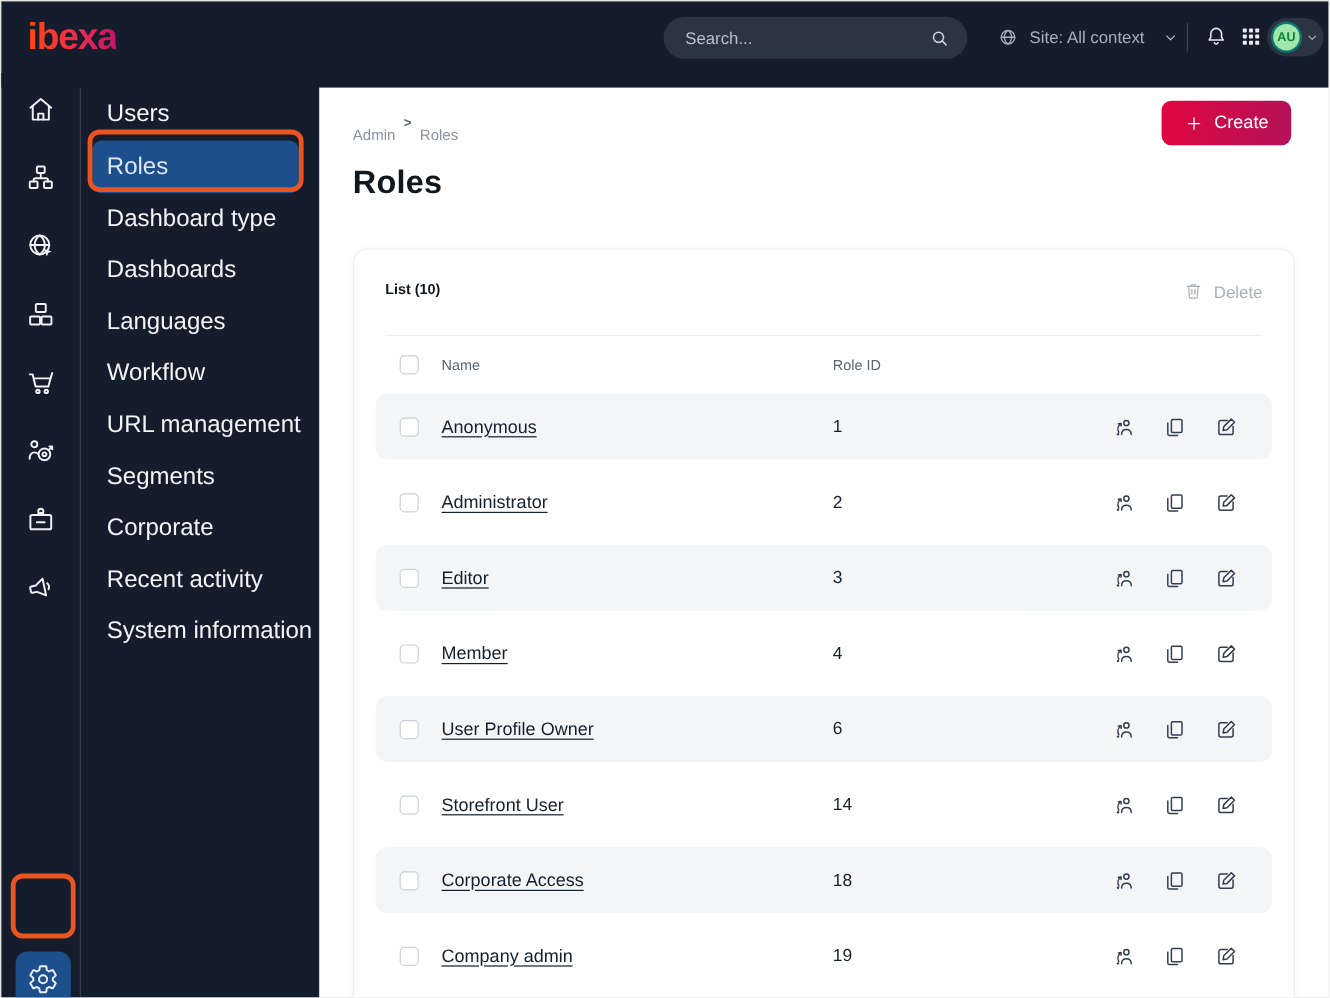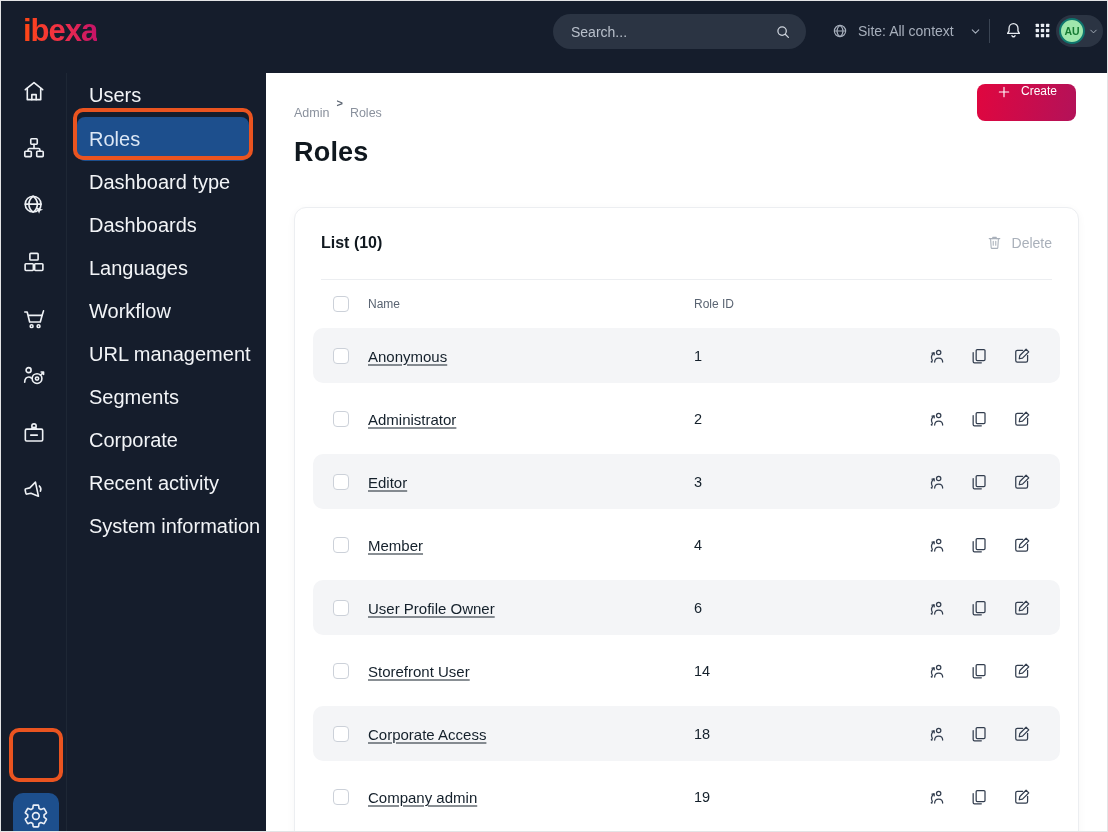--- a/index.html
+++ b/index.html
@@ -65,30 +65,30 @@
   .main { position:absolute; left:265px; top:60px; width:843px; height:772px; background:#fff; }
   .breadcrumb { position:absolute; left:28px; top:24px; font-size:12.5px; color:#8a919d;
                 display:flex; align-items:center; gap:7px; }
   .breadcrumb a { color:#8a919d; text-decoration:none; cursor:pointer;margin-top:21px; }
   .breadcrumb .sep { color:#5d6673; font-size:11px; font-weight:700; }
   .page-title { position:absolute; left:28px; top:76px; font-size:27px; font-weight:800;
                 color:#10181f; letter-spacing:0.2px; }
   .create-btn { position:absolute; right:33px; top:23px; height:37px; padding:0 19px;
                 border:none; border-radius:8px; cursor:pointer;
                 background:linear-gradient(100deg,#e0063f 0%,#b31259 100%);
-                color:#fff; font-size:12px; font-family:"Liberation Sans", sans-serif;
-                display:flex; gap:9px; }
+                color:#fff; font-size:15px; font-family:"Liberation Sans", sans-serif;
+                display:flex; align-items:center; gap:9px; }
   .create-btn .ic { width:16px; height:16px; }
 
   
   .card { position:absolute; left:28px; top:146px; width:785px; height:700px;
           background:#fff; border:1px solid #eceef1; border-radius:12px;
           box-shadow:0 2px 8px rgba(20,30,50,0.04); }
   .card-head { position:relative; height:71px; }
-  .card-title { position:absolute; left:26px; top:26px; font-size:16px; font-weight:700; color:#10181f; }
+  .card-title { position:absolute; left:26px; top:26px; font-size:12px; font-weight:700; color:#10181f; }
   .delete-btn { position:absolute; right:26px; top:26px; display:flex; align-items:center;
                 gap:9px; color:#a9b0ba; font-size:14px; background:none; border:none;
                 cursor:default; font-family:"Liberation Sans", sans-serif; }
   .delete-btn .ic { width:17px; height:17px; }
   .card-divider { margin:0 26px; border-top:1px solid #eceef1; }
 
   .thead { position:relative; margin:0 18px; height:48px;text-align:center; }
   .tbody { margin:0 18px; }
   .cb { position:absolute; left:20px; top:50%; margin-top:-8px; width:16px; height:16px;
         background:#fff; border:1px solid #ccd1d9; border-radius:4px; cursor:pointer; display:block; }

